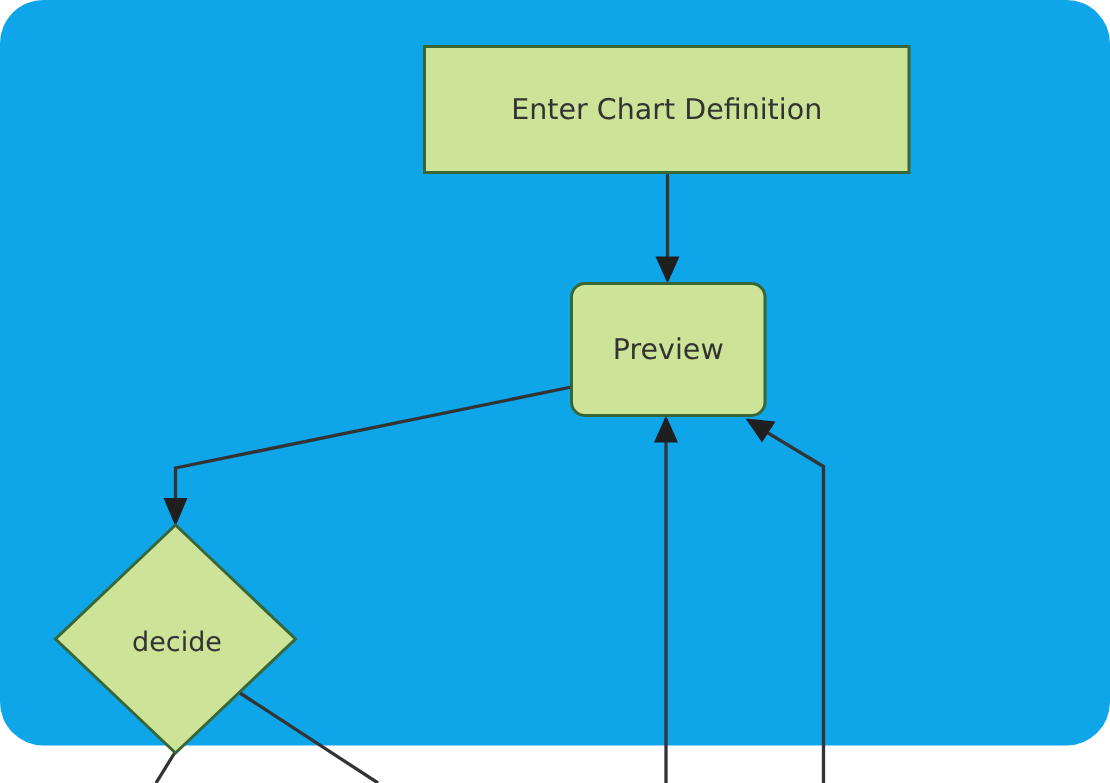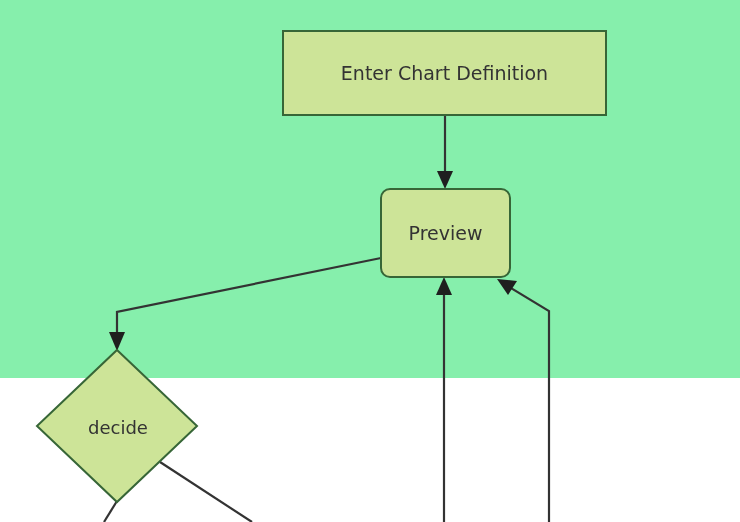--- a/index.html
+++ b/index.html
@@ -9,22 +9,23 @@
   }
   body {
     width: 740px;
     height: 522px;
     overflow: hidden;
     font-family: "DejaVu Sans", "Liberation Sans", sans-serif;
   }
   #diagram-canvas {
     position: relative;
     width: 740px;
-    height: 378px;
-    background: #86efac;
+    height: 497px;
+    background: #0ea5e9;
+    border-radius: 29px;
   }
   #flow-svg {
     position: absolute;
     left: 0;
     top: 0;
     width: 740px;
     height: 522px;
     display: block;
   }
   .node-shape {

